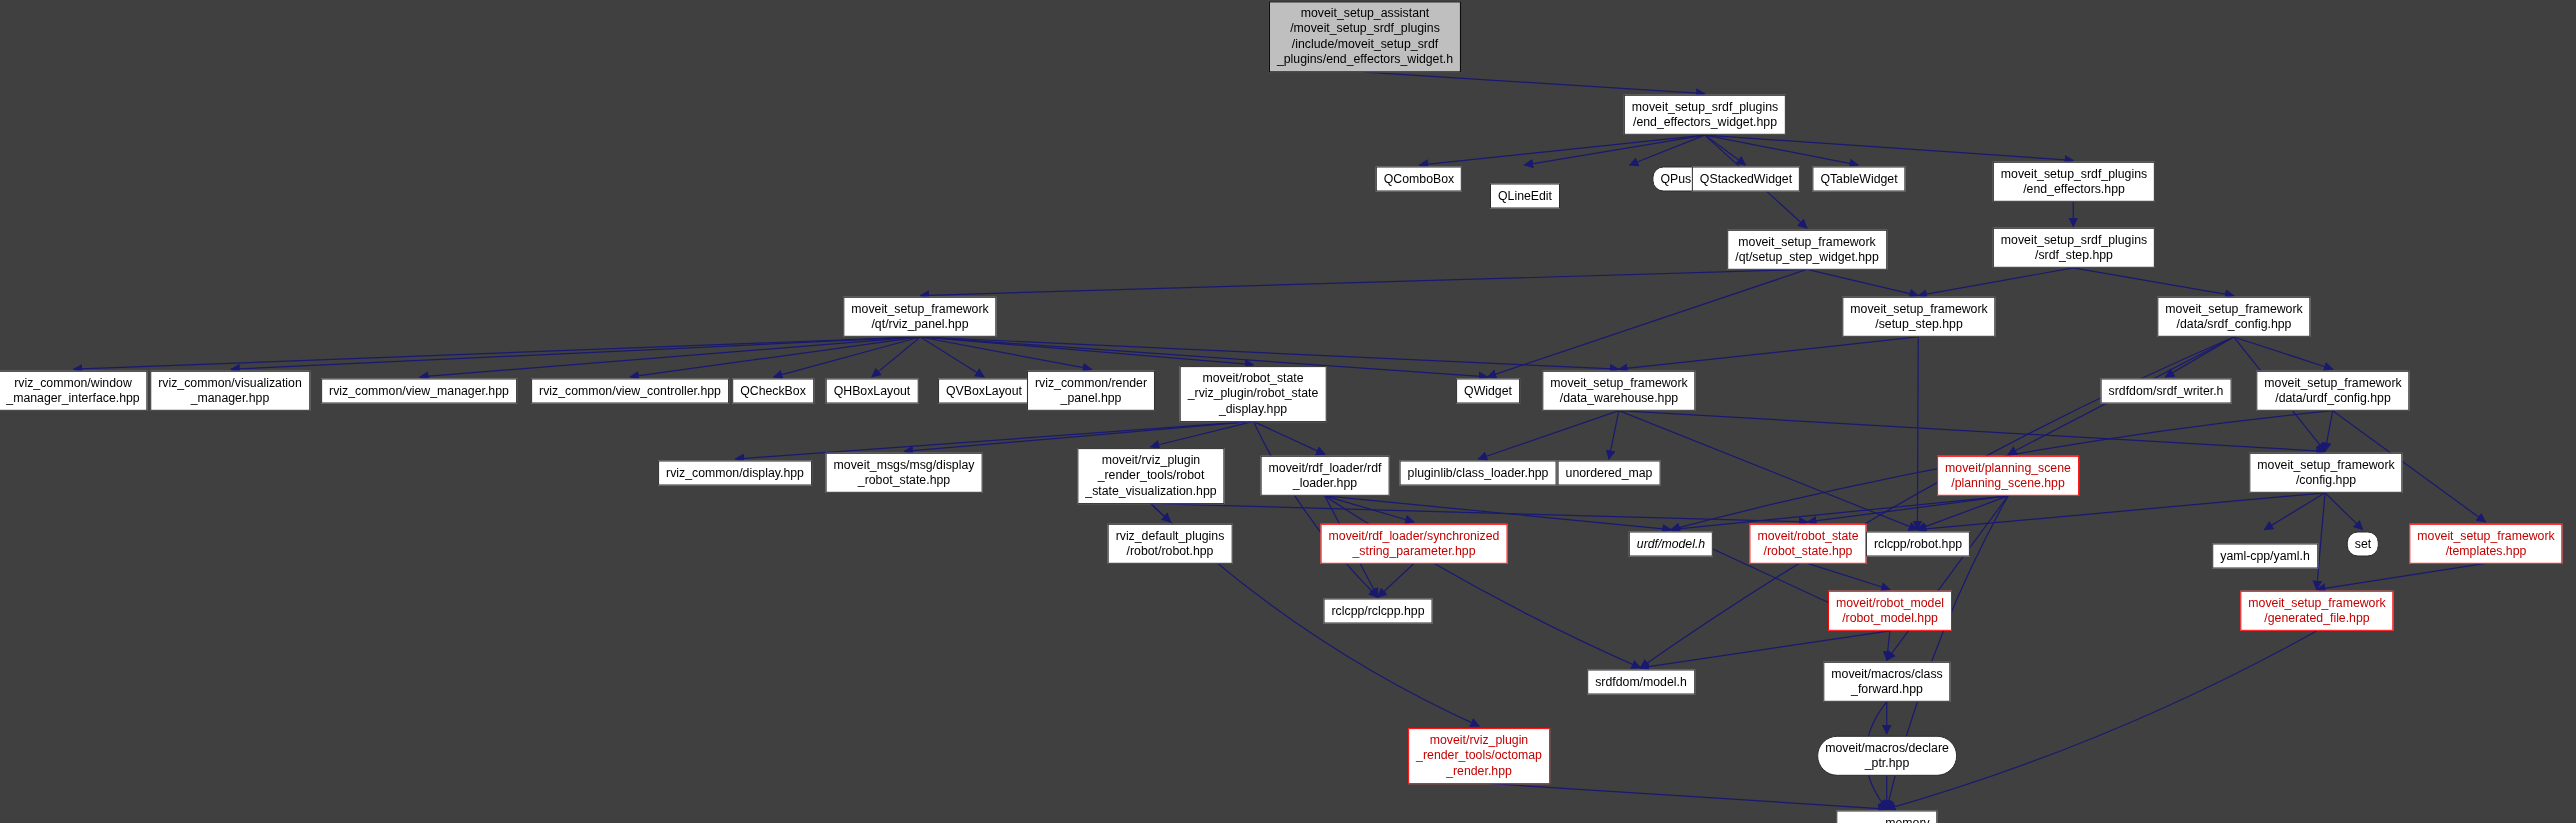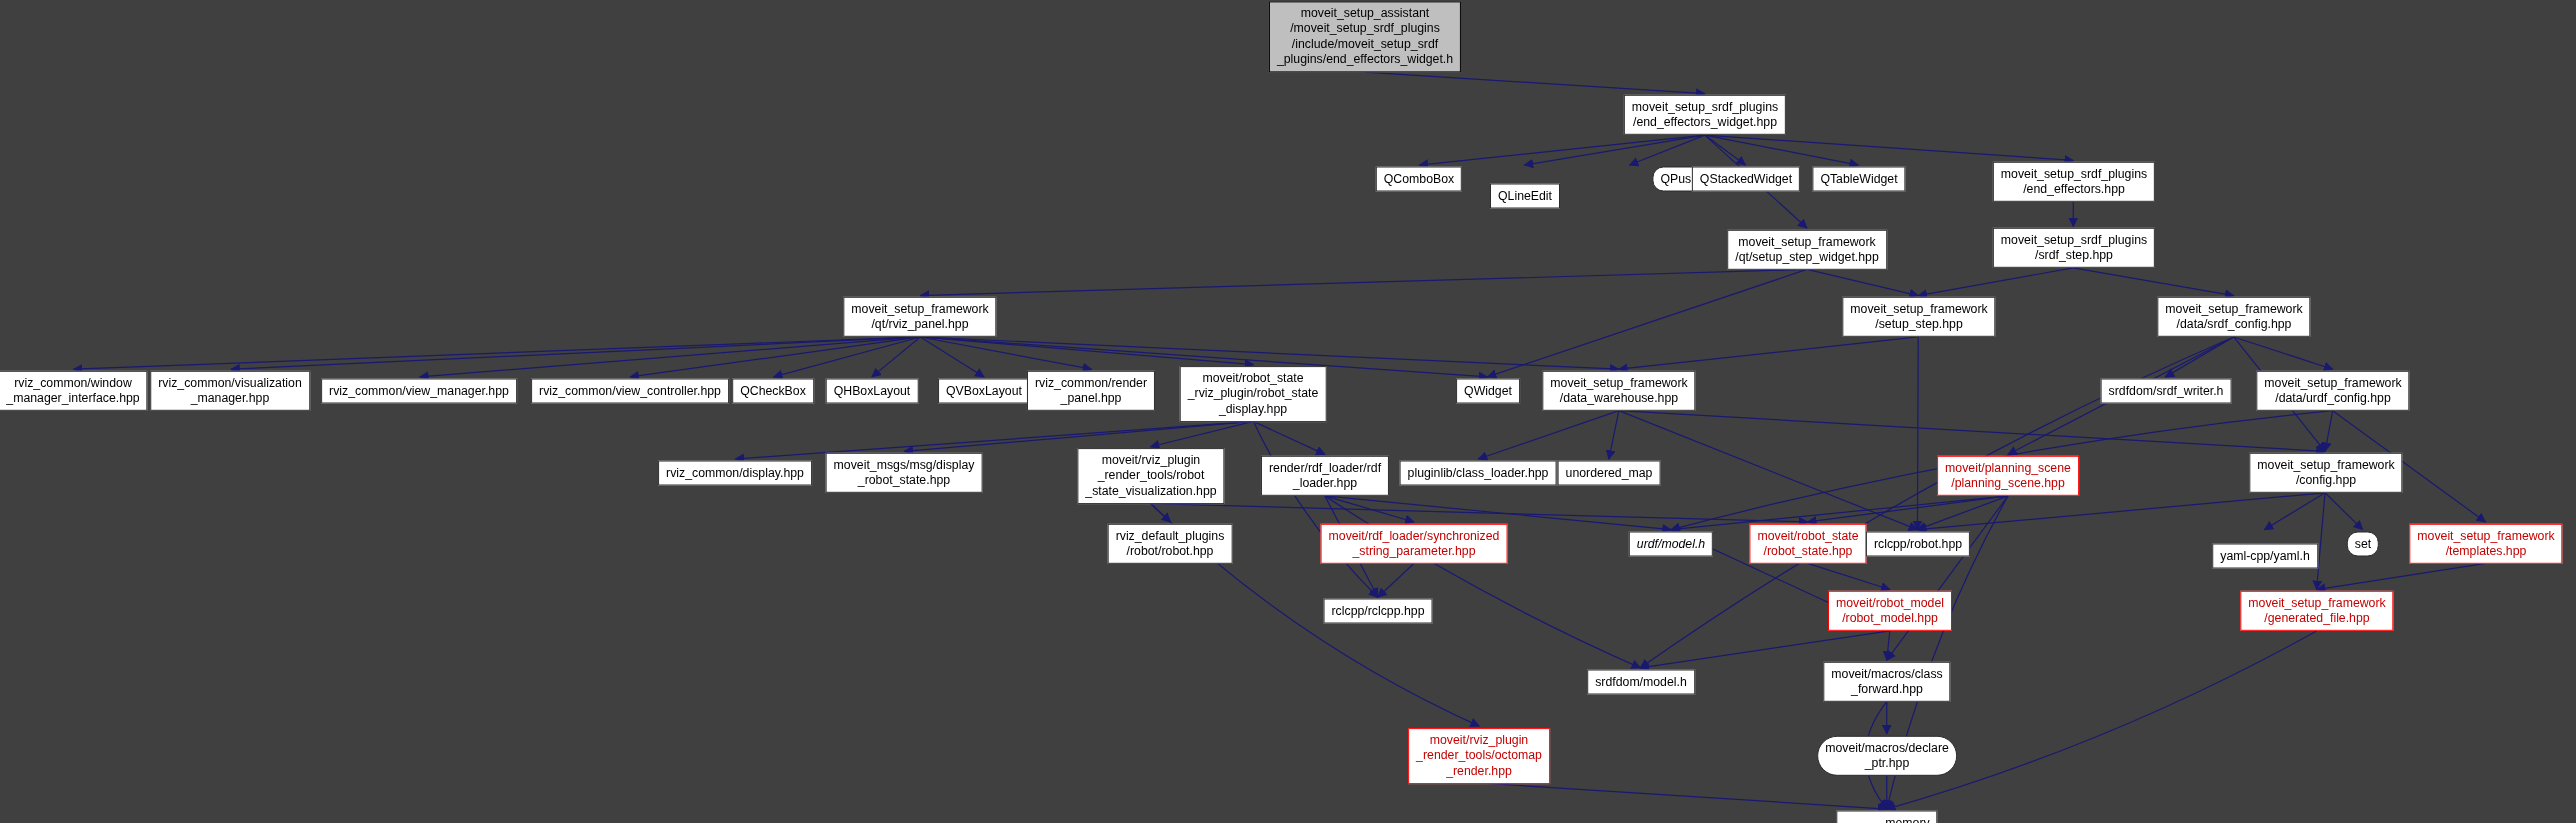--- a/index.html
+++ b/index.html
@@ -153,21 +153,21 @@
 /data_warehouse.hpp</div>
       <div class="node" style="left: 2166px; top: 391px;">srdfdom/srdf_writer.h</div>
       <div class="node" style="left: 2333px; top: 391px;">moveit_setup_framework
 /data/urdf_config.hpp</div>
       <div class="node" style="left: 735px; top: 473px;">rviz_common/display.hpp</div>
       <div class="node" style="left: 904px; top: 473px;">moveit_msgs/msg/display
 _robot_state.hpp</div>
       <div class="node" style="left: 1151px; top: 476px;">moveit/rviz_plugin
 _render_tools/robot
 _state_visualization.hpp</div>
-      <div class="node" style="left: 1325px; top: 476px;">render/rdf_loader/rdf
+      <div class="node" style="left: 1325px; top: 476px;">moveit/rdf_loader/rdf
 _loader.hpp</div>
       <div class="node" style="left: 1478px; top: 473px;">pluginlib/class_loader.hpp</div>
       <div class="node" style="left: 1609px; top: 473px;">unordered_map</div>
       <div class="node red" style="left: 2008px; top: 476px;">moveit/planning_scene
 /planning_scene.hpp</div>
       <div class="node" style="left: 2326px; top: 473px;">moveit_setup_framework
 /config.hpp</div>
       <div class="node" style="left: 1170px; top: 544px;">rviz_default_plugins
 /robot/robot.hpp</div>
       <div class="node red" style="left: 1414px; top: 544px;">moveit/rdf_loader/synchronized

